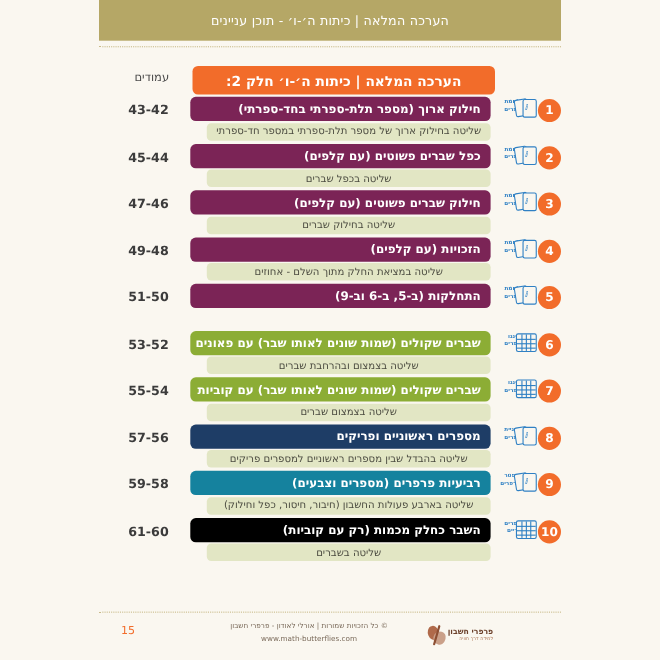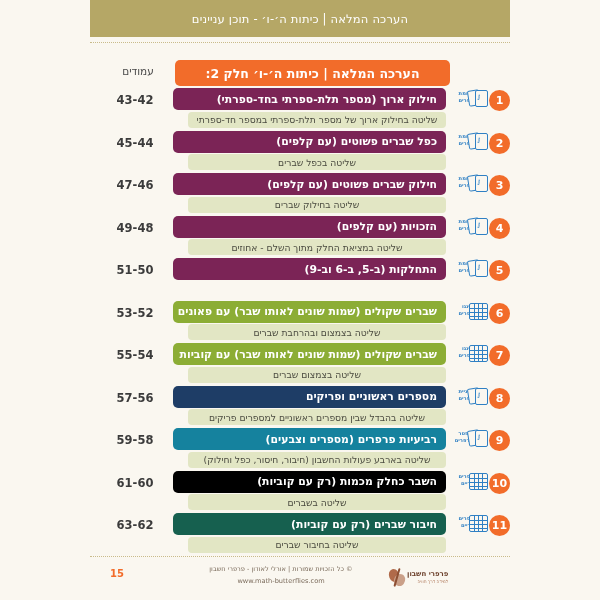--- a/index.html
+++ b/index.html
@@ -176,21 +176,21 @@
   }
 
   
   .footer {
     position: absolute;
     left: 90px; top: 560px; width: 420px; height: 40px;
   }
   .footer-pagenum {
     position: absolute;
     left: 20px; top: 8px;
-    font-size: 10px; font-weight: bold;
+    font-size: 10px; font-weight: normal;
     color: #f26c2a;
     direction: ltr;
   }
   .footer-credit {
     position: absolute;
     left: 88px; top: 4px; width: 206px;
     text-align: center;
     font-size: 6.6px;
     color: #7a6a5a;
     line-height: 1.75;
@@ -363,39 +363,20 @@
             <i class="v v1"></i>
             <i class="v v2"></i>
             <i class="v v3"></i>
             <i class="h h1"></i>
             <i class="h h2"></i>
             <i class="h h3"></i>
           </span></span><div class="icon-caption" style="color: rgb(47, 128, 196);">פרפרים
 עריים</div></div>
       <div class="row-badge">10</div>
     </div>
-    <div class="toc-row">
-      <div class="row-pages">63-62</div>
-      <div class="row-title" style="background: rgb(22, 96, 79);">
-        <span class="row-title-label">חיבור שברים (רק עם קוביות)</span>
-      </div>
-      <div class="row-sub">
-        <span class="row-sub-label">שליטה בחיבור שברים</span>
-      </div>
-      <div class="row-icon-block" style="color: rgb(47, 128, 196);"><span class="icon-glyph"><span class="ic-grid">
-            <i class="v v1"></i>
-            <i class="v v2"></i>
-            <i class="v v3"></i>
-            <i class="h h1"></i>
-            <i class="h h2"></i>
-            <i class="h h3"></i>
-          </span></span><div class="icon-caption" style="color: rgb(47, 128, 196);">פרפרים
-עריים</div></div>
-      <div class="row-badge">11</div>
-    </div>
   </div>
 
 <div class="dotted-rule rule-bottom"></div>
 
 <div class="footer">
   <div class="footer-pagenum">15</div>
   <div class="footer-credit">
     <span>© כל הזכויות שמורות | אורלי לאודון - פרפרי חשבון</span>
     <span class="url">www.math-butterflies.com</span>
   </div>

